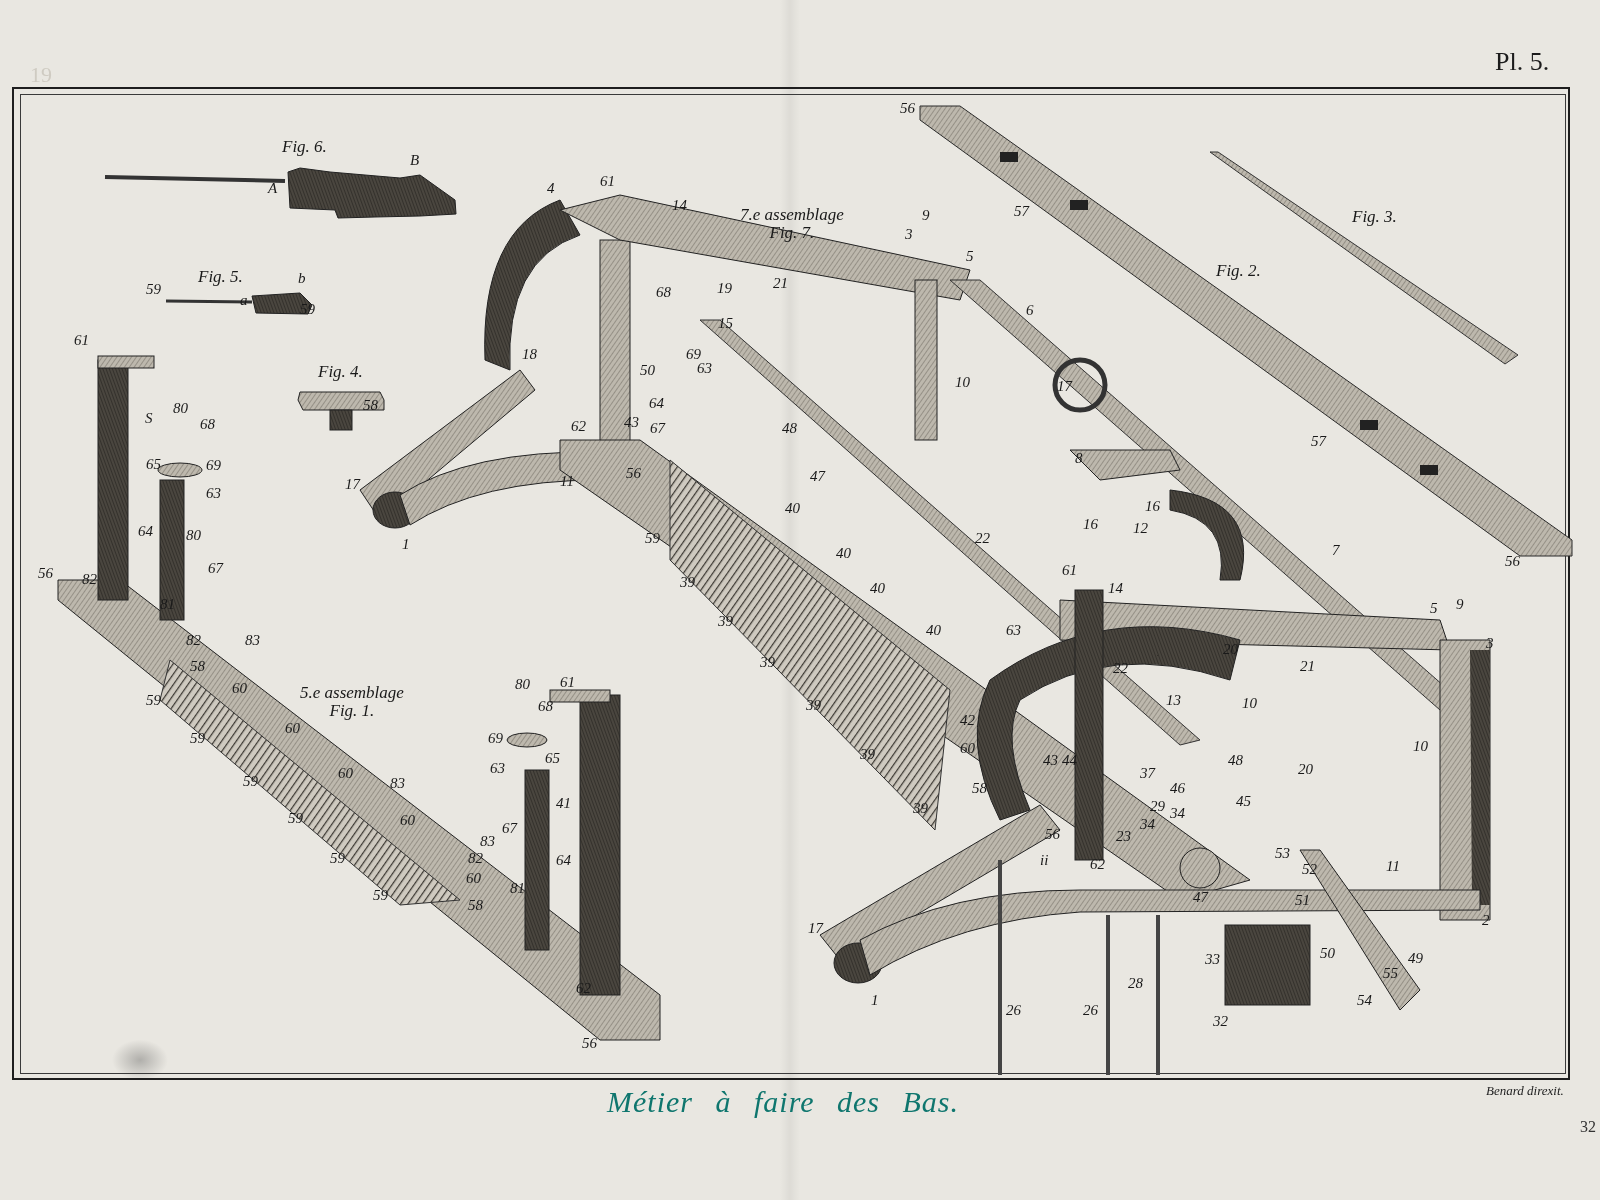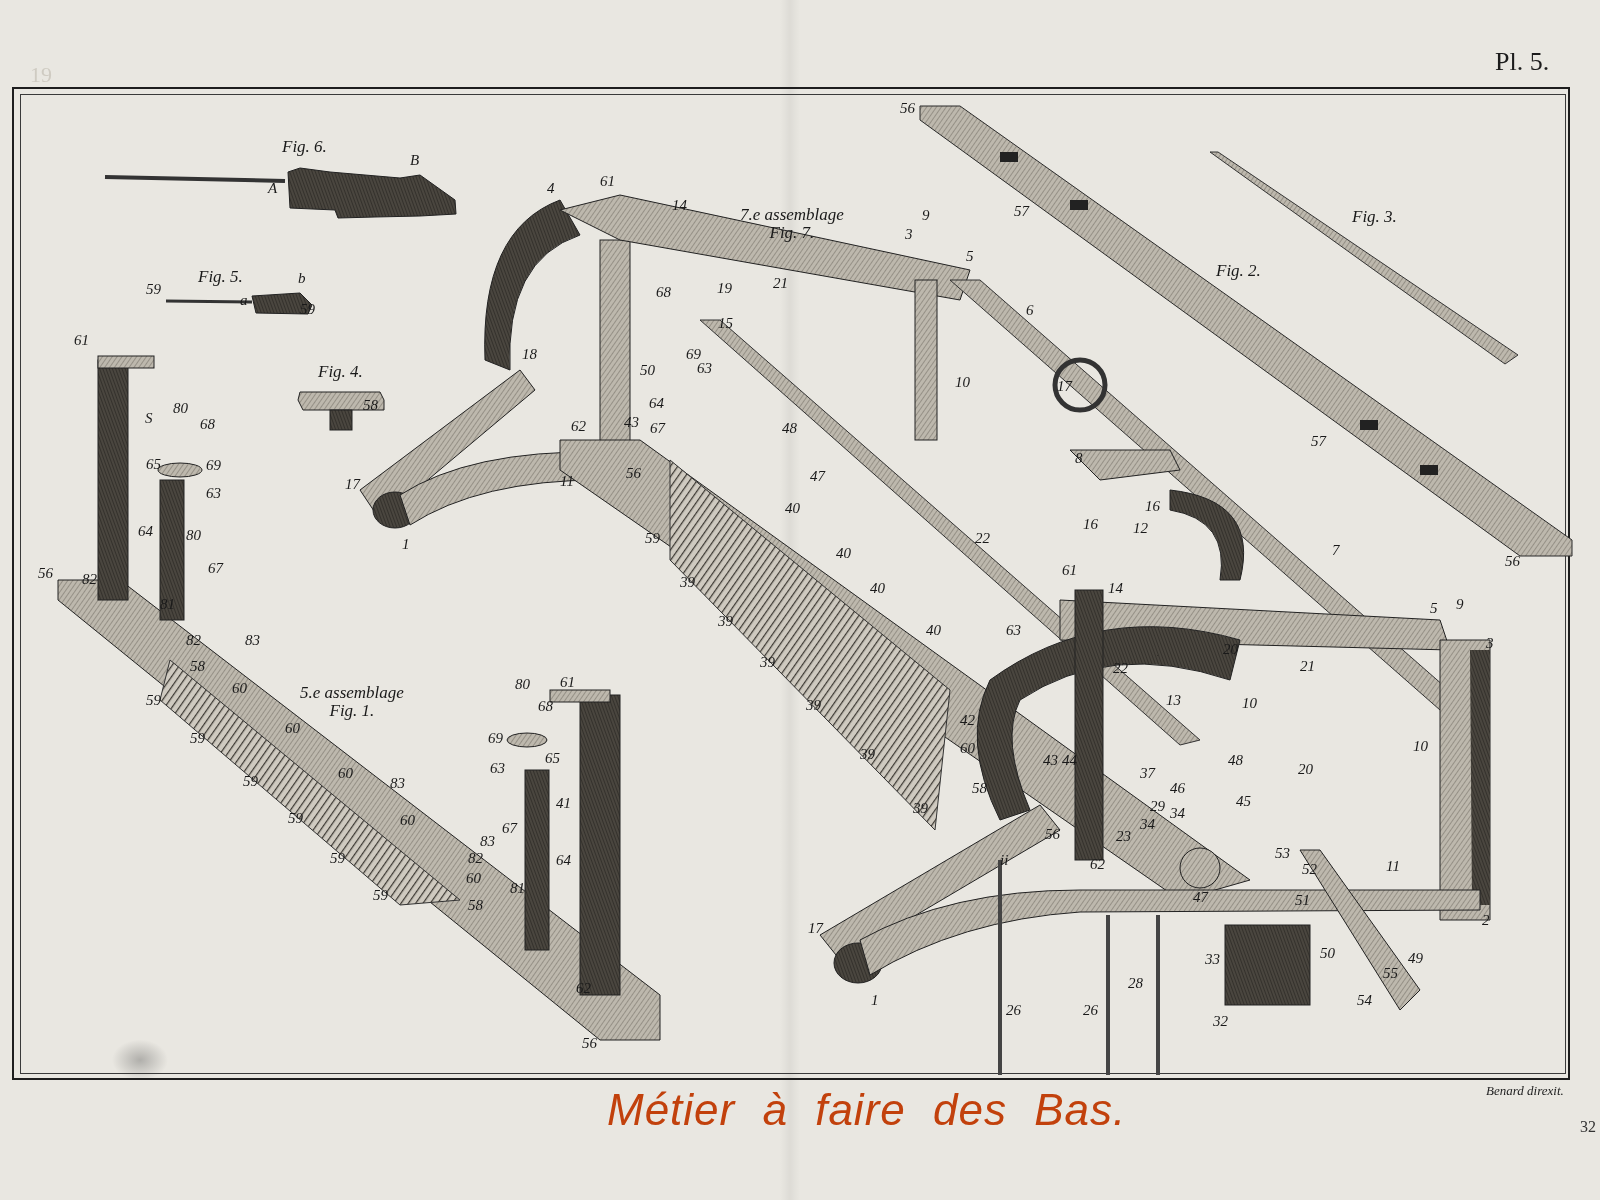--- a/index.html
+++ b/index.html
@@ -27,22 +27,22 @@
   .frame-outer {
     position:absolute; left:12px; top:87px; width:1558px; height:993px;
     border:2px solid #1e1e1e; box-sizing:border-box;
   }
   .frame-inner {
     position:absolute; left:20px; top:94px; width:1546px; height:980px;
     border:1px solid #3a3a3a; box-sizing:border-box;
   }
   .caption {
     position:absolute; left:607px; top:1085px;
-    font-family:Liberation Sans, sans-serif; font-style:italic;
-    font-size:44px; color:#c2410c; letter-spacing:1px; word-spacing:14px;
+    font-family:Liberation Serif, serif; font-style:italic;
+    font-size:30px; color:#0f766e; letter-spacing:1px; word-spacing:14px;
   }
   .engraver {
     position:absolute; left:1486px; top:1083px;
     font-family:"Liberation Serif", serif; font-style:italic; font-size:13px; color:#222;
   }
   .page-num {
     position:absolute; left:1580px; top:1118px;
     font-family:"Liberation Serif", serif; font-size:16px; color:#333;
   }
   .label {
@@ -285,21 +285,21 @@
     <span class="label" style="left: 972px; top: 780px;">58</span>
     <span class="label" style="left: 1170px; top: 780px;">46</span>
     <span class="label" style="left: 913px; top: 800px;">39</span>
     <span class="label" style="left: 1220px; top: 793px; margin-left: 16px;">45</span>
     <span class="label" style="left: 1150px; top: 798px;">29</span>
     <span class="label" style="left: 1170px; top: 805px;">34</span>
     <span class="label" style="left: 1140px; top: 816px;">34</span>
     <span class="label" style="left: 1045px; top: 826px;">56</span>
     <span class="label" style="left: 1116px; top: 828px;">23</span>
     <span class="label" style="left: 1275px; top: 845px;">53</span>
-    <span class="label" style="left: 1000px; top: 852px;">ii</span>
+    <span class="label" style="left: 1040px; top: 852px;">ii</span>
     <span class="label" style="left: 1090px; top: 856px;">62</span>
     <span class="label" style="left: 1302px; top: 861px;">52</span>
     <span class="label" style="left: 1386px; top: 858px;">11</span>
     <span class="label" style="left: 1193px; top: 889px;">47</span>
     <span class="label" style="left: 1295px; top: 892px;">51</span>
     <span class="label" style="left: 1482px; top: 912px;">2</span>
     <span class="label" style="left: 808px; top: 920px;">17</span>
     <span class="label" style="left: 1320px; top: 945px;">50</span>
     <span class="label" style="left: 1408px; top: 950px;">49</span>
     <span class="label" style="left: 1205px; top: 951px;">33</span>

